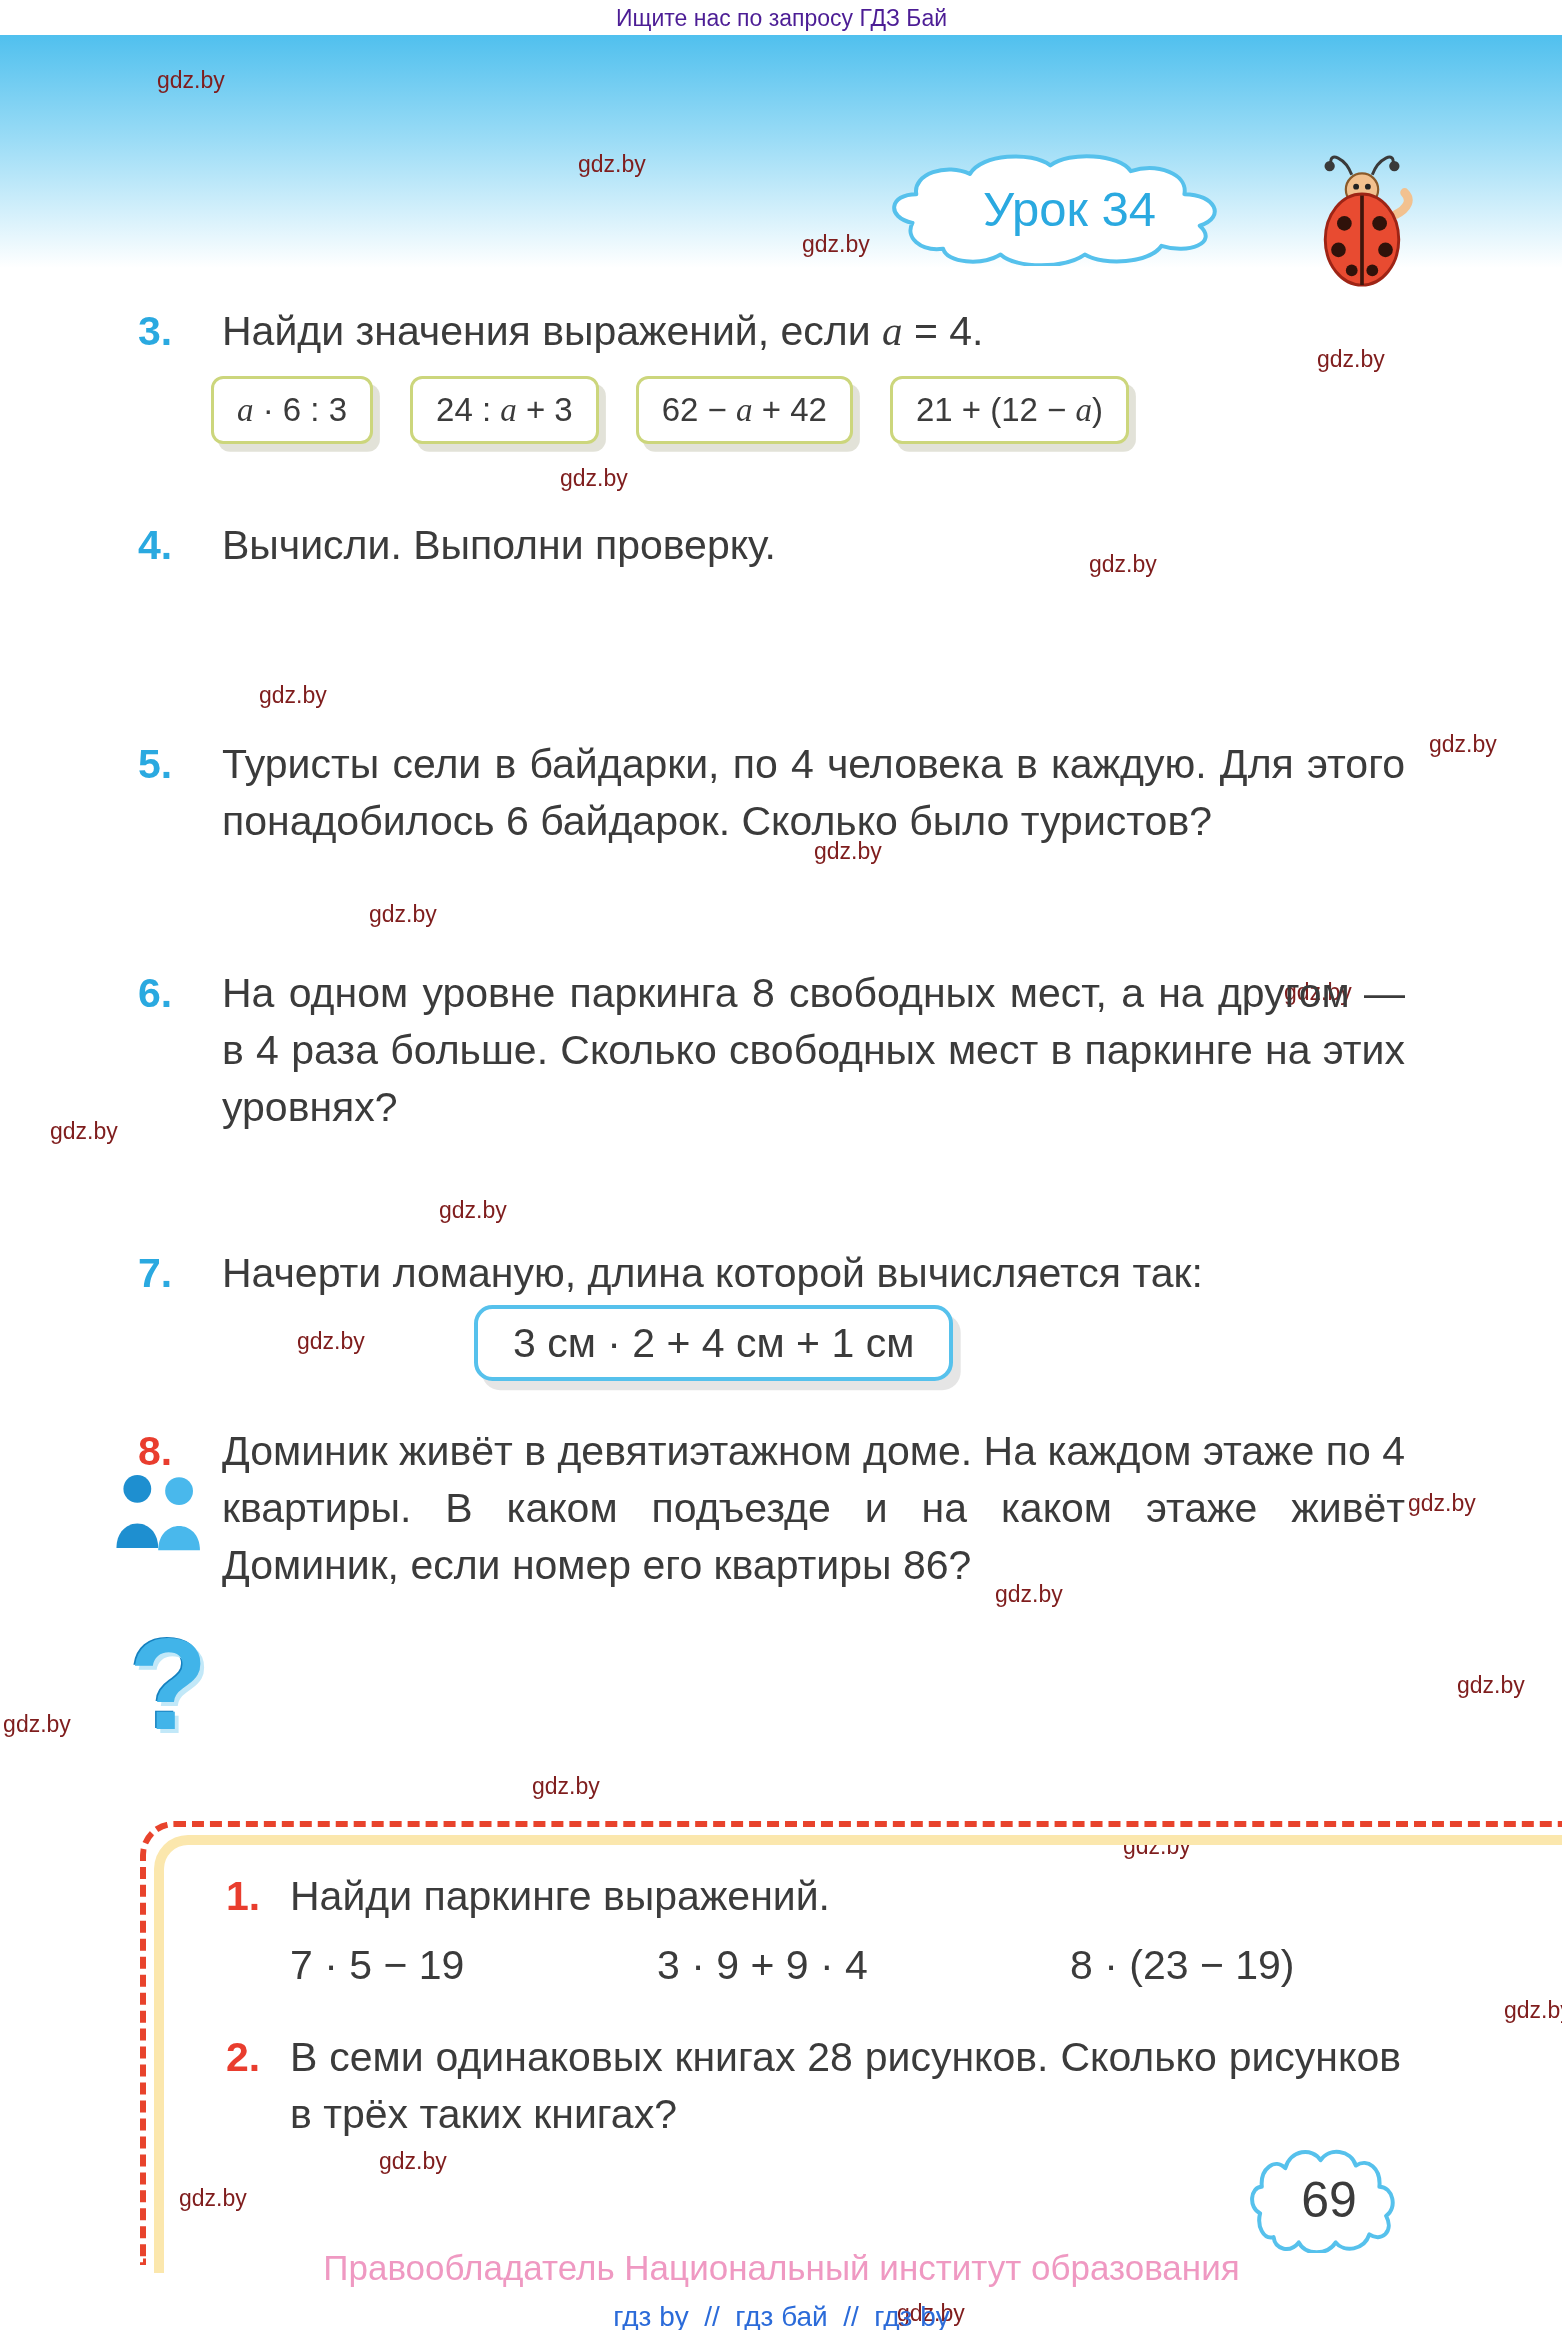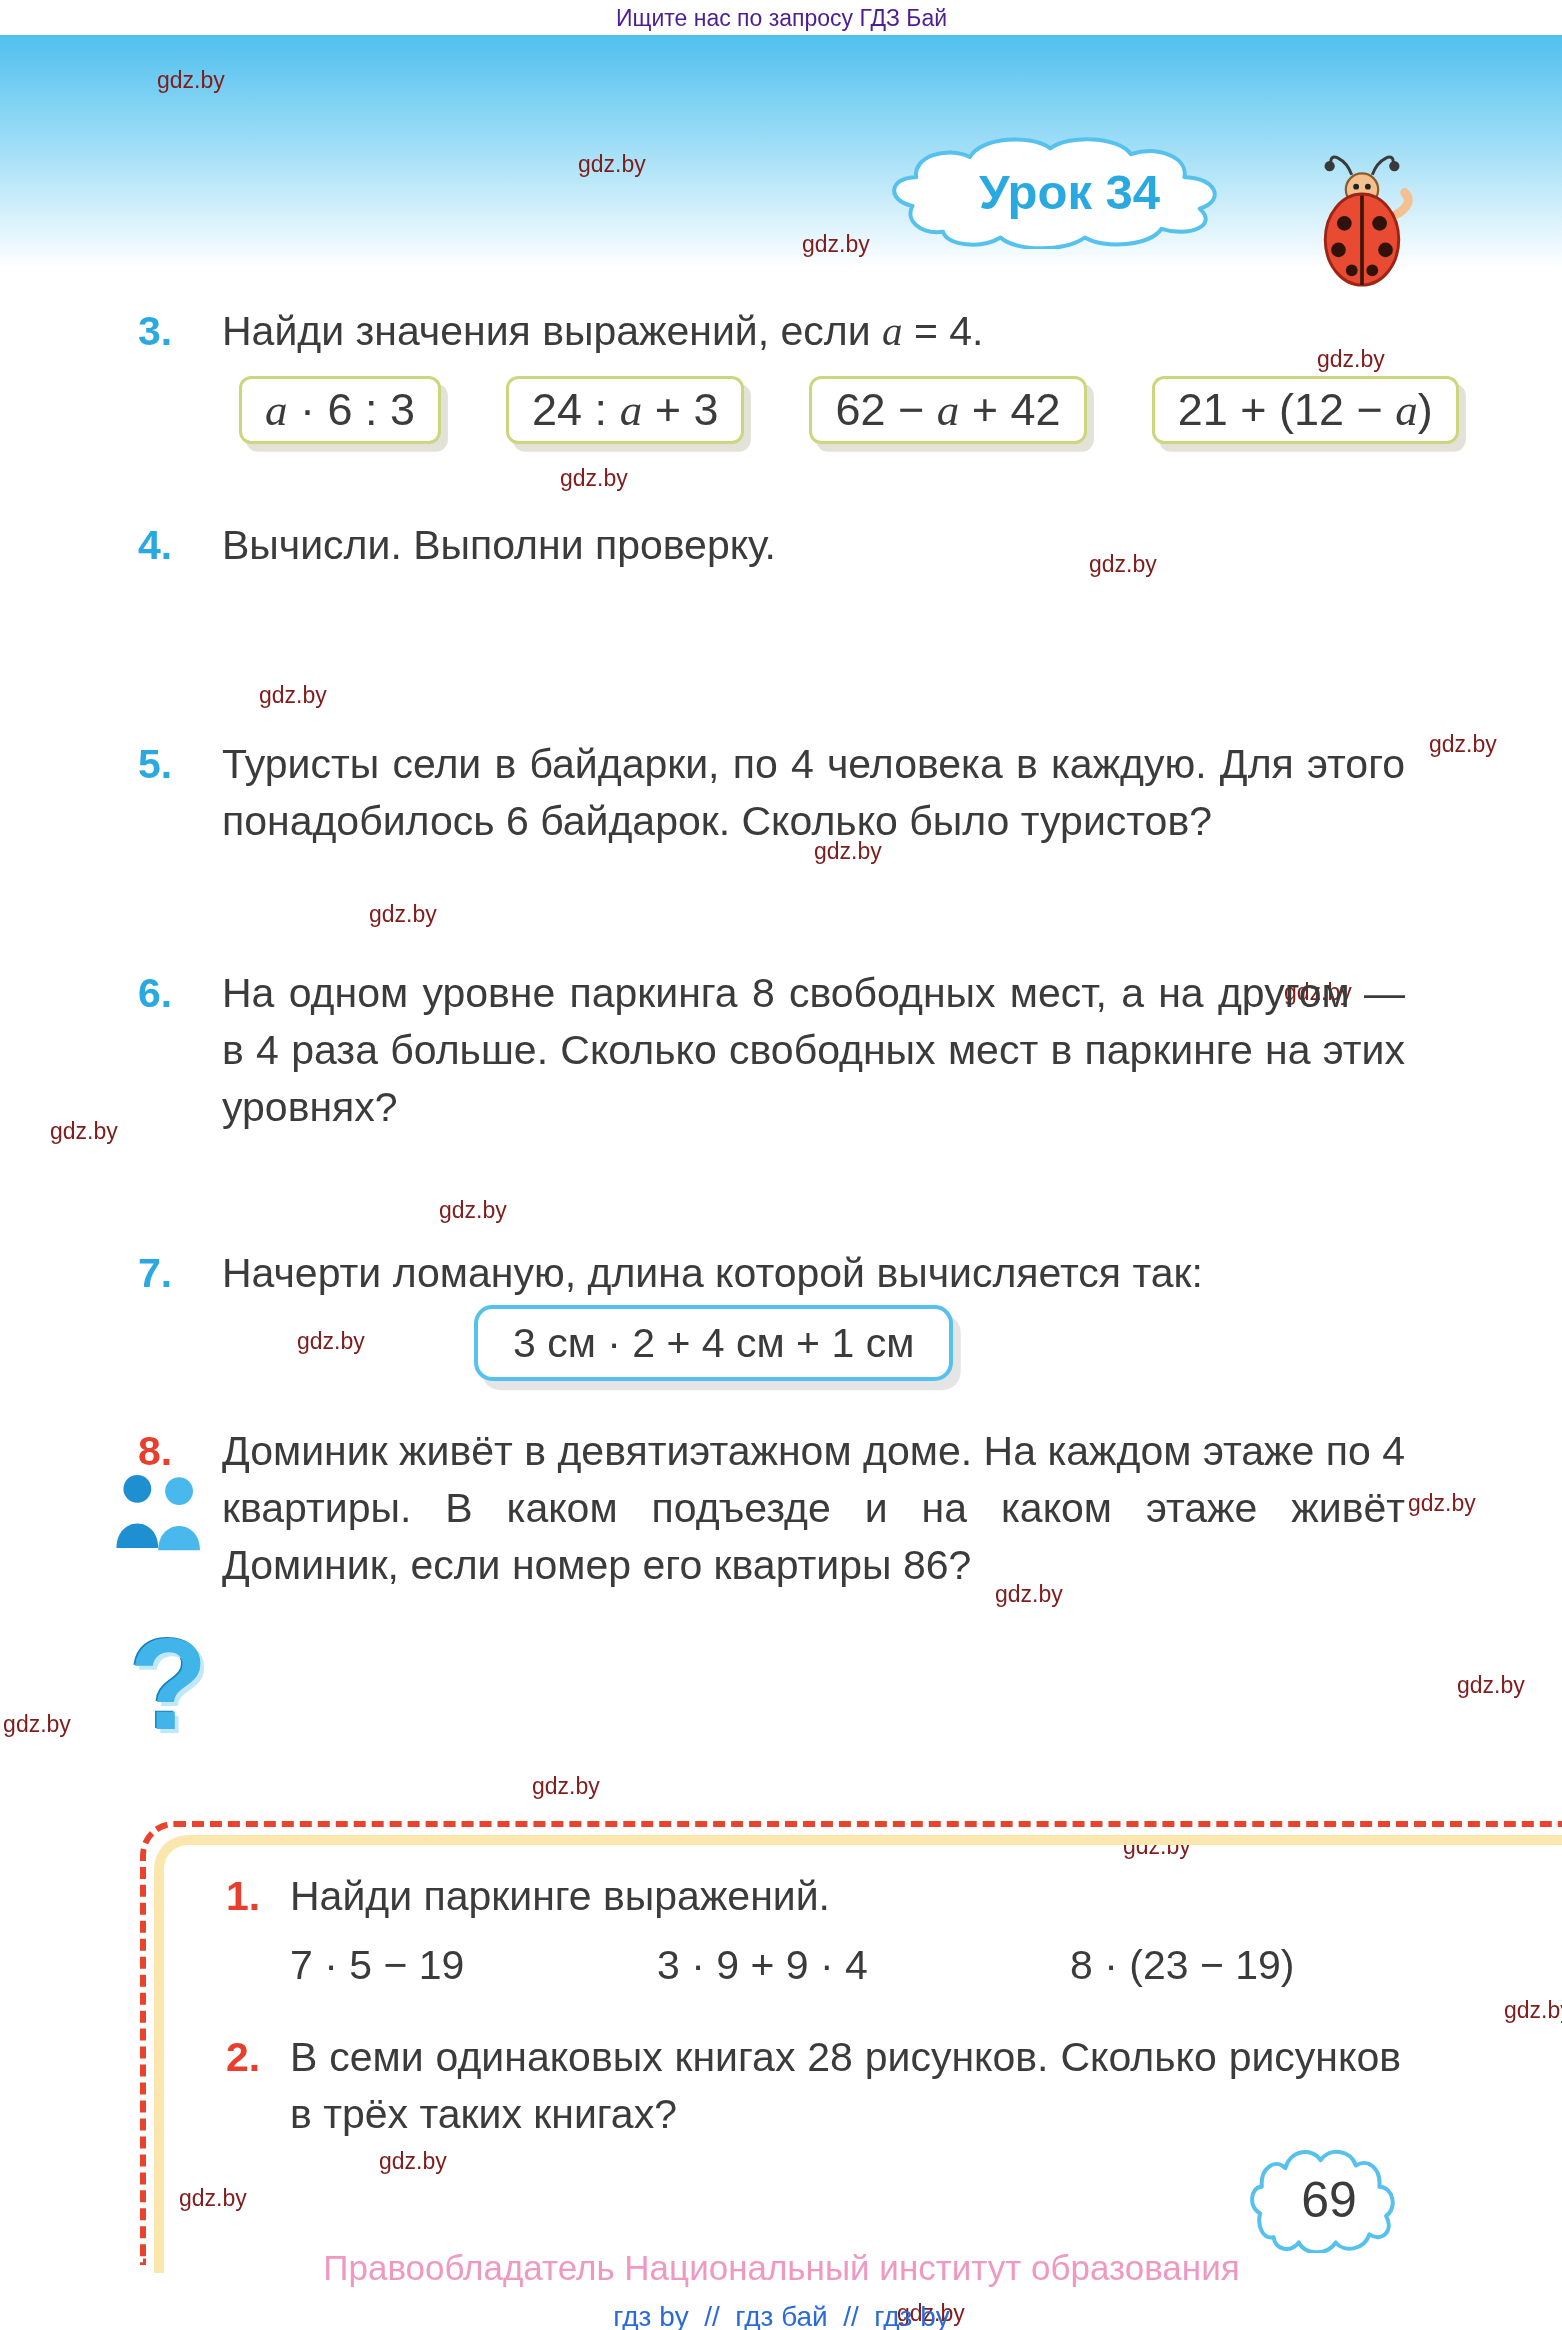--- a/index.html
+++ b/index.html
@@ -12,39 +12,39 @@
     background:linear-gradient(180deg,#50c0ee 0%,#9bdcf6 45%,#ffffff 100%);}
   .top-banner{position:absolute;left:0;top:4.6px;width:100%;text-align:center;
     font-size:23px;color:#4c1d95;}
   
   .wm{position:absolute;font-size:23px;color:#7f1d1d;white-space:nowrap;}
   
   .cloud-wrap{position:absolute;}
   .cloud-wrap svg{position:absolute;left:0;top:0;width:100%;height:100%;}
   .cloud-label{position:absolute;left:0;top:0;width:100%;height:100%;
     display:flex;align-items:center;justify-content:center;}
-  .lesson-cloud{left:878px;top:134px;width:383px;height:115px;font-weight:bold;}
+  .lesson-cloud{left:878px;top:151px;width:383px;height:115px;}
   .lesson-cloud .cloud-label{font-size:49px;color:#2aa9e0;}
   .page-cloud{left:1245px;top:2147px;width:168px;height:106px;}
   .page-cloud .cloud-label{font-size:50px;color:#3b3b3b;}
   
   .task{position:absolute;left:138px;width:1267px;display:flex;align-items:flex-start;
     font-size:41px;line-height:57px;}
   .task .num{flex:0 0 84px;font-weight:bold;}
   .num.blue{color:#2aa9e0;}
   .num.red{color:#e93d2e;}
   .task .body{flex:1;min-width:0;}
   .task .body p{margin:0;text-align:justify;}
   .task .body p.noj{text-align:left;}
   .var{font-family:"Liberation Serif","DejaVu Serif",serif;font-style:italic;}
   
   .expr-row{position:absolute;left:211px;top:376px;display:flex;gap:37px;}
   .expr-box{border:3.8px solid #ccd67c;border-radius:12.2px;background:#fff;
-    padding:6.1px 23px;font-size:45px;line-height:50px;white-space:nowrap;
-    box-shadow:6.9px 7.7px 0 rgba(160,160,125,0.30);margin-left:28px;}
+    padding:6.1px 23px;font-size:33px;line-height:50px;white-space:nowrap;
+    box-shadow:6.9px 7.7px 0 rgba(160,160,125,0.30);}
   
   .grid4{display:grid;grid-template-columns:318px 321px 321px auto;row-gap:12.2px;margin-top:7.7px;}
   .grid4 span{white-space:nowrap;}
   
   .blue-box{position:absolute;left:474px;top:1305px;border:4.6px solid #56c1ec;border-radius:18.4px;
     background:#fff;padding:9.2px 35px;font-size:41px;line-height:50px;white-space:nowrap;
     box-shadow:7.7px 9.2px 0 rgba(0,0,0,0.10);}
   
   .kids-icon{position:absolute;left:106px;top:1467px;width:116px;height:90px;}
   .ladybug{position:absolute;left:1310px;top:144px;width:104px;height:147px;}

